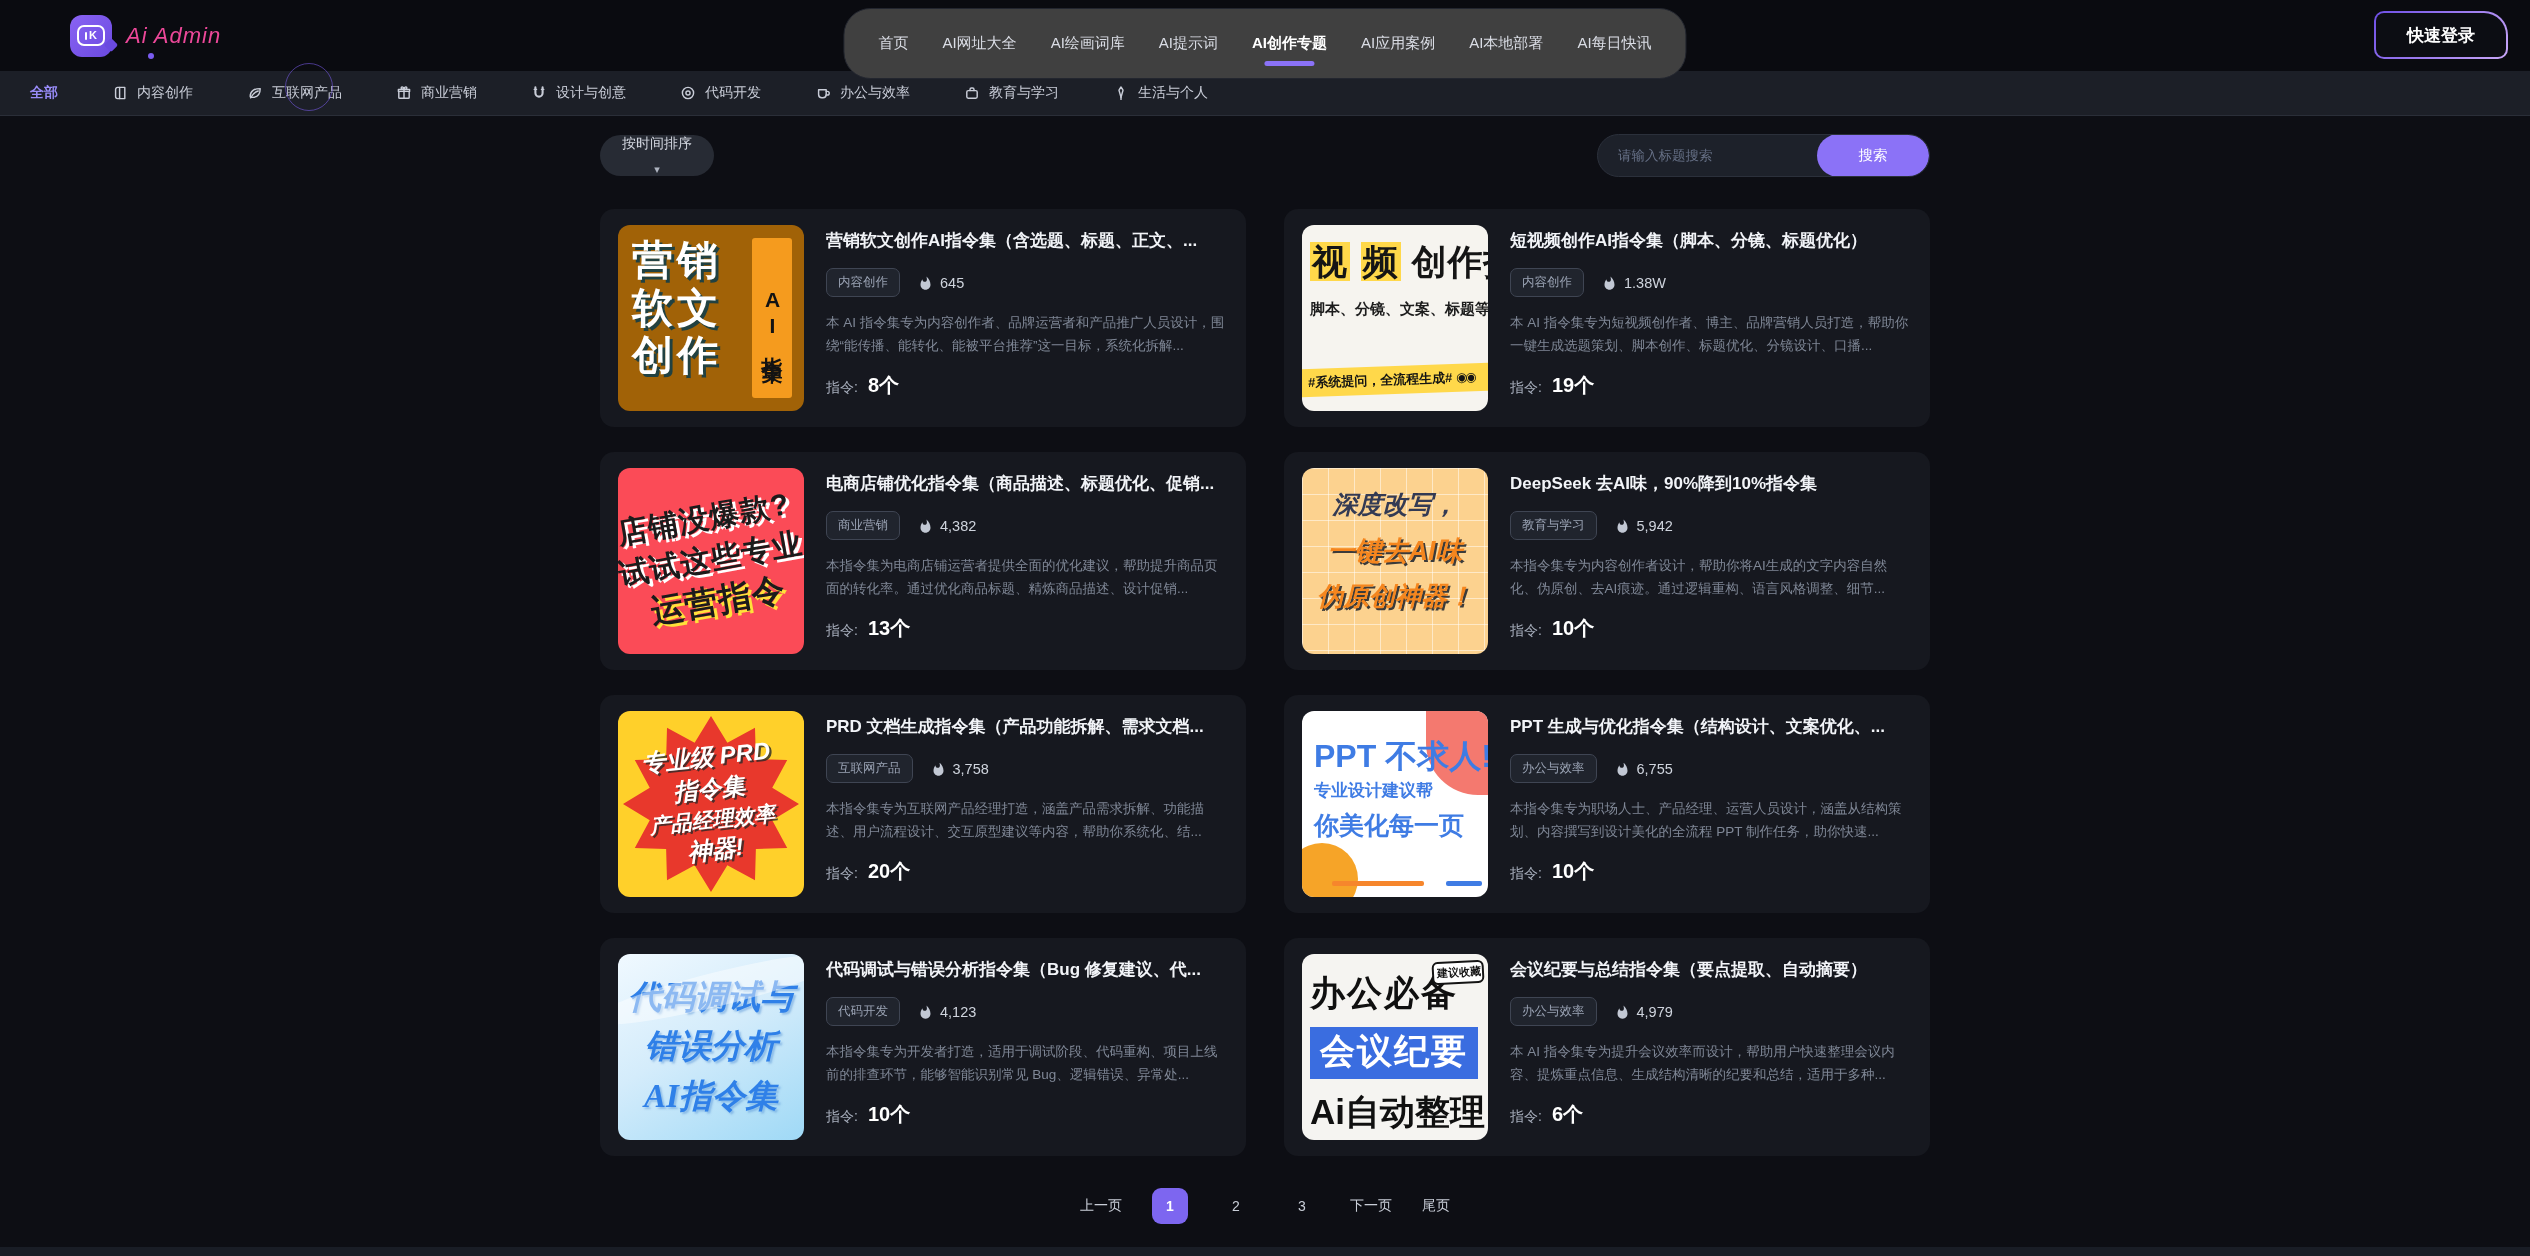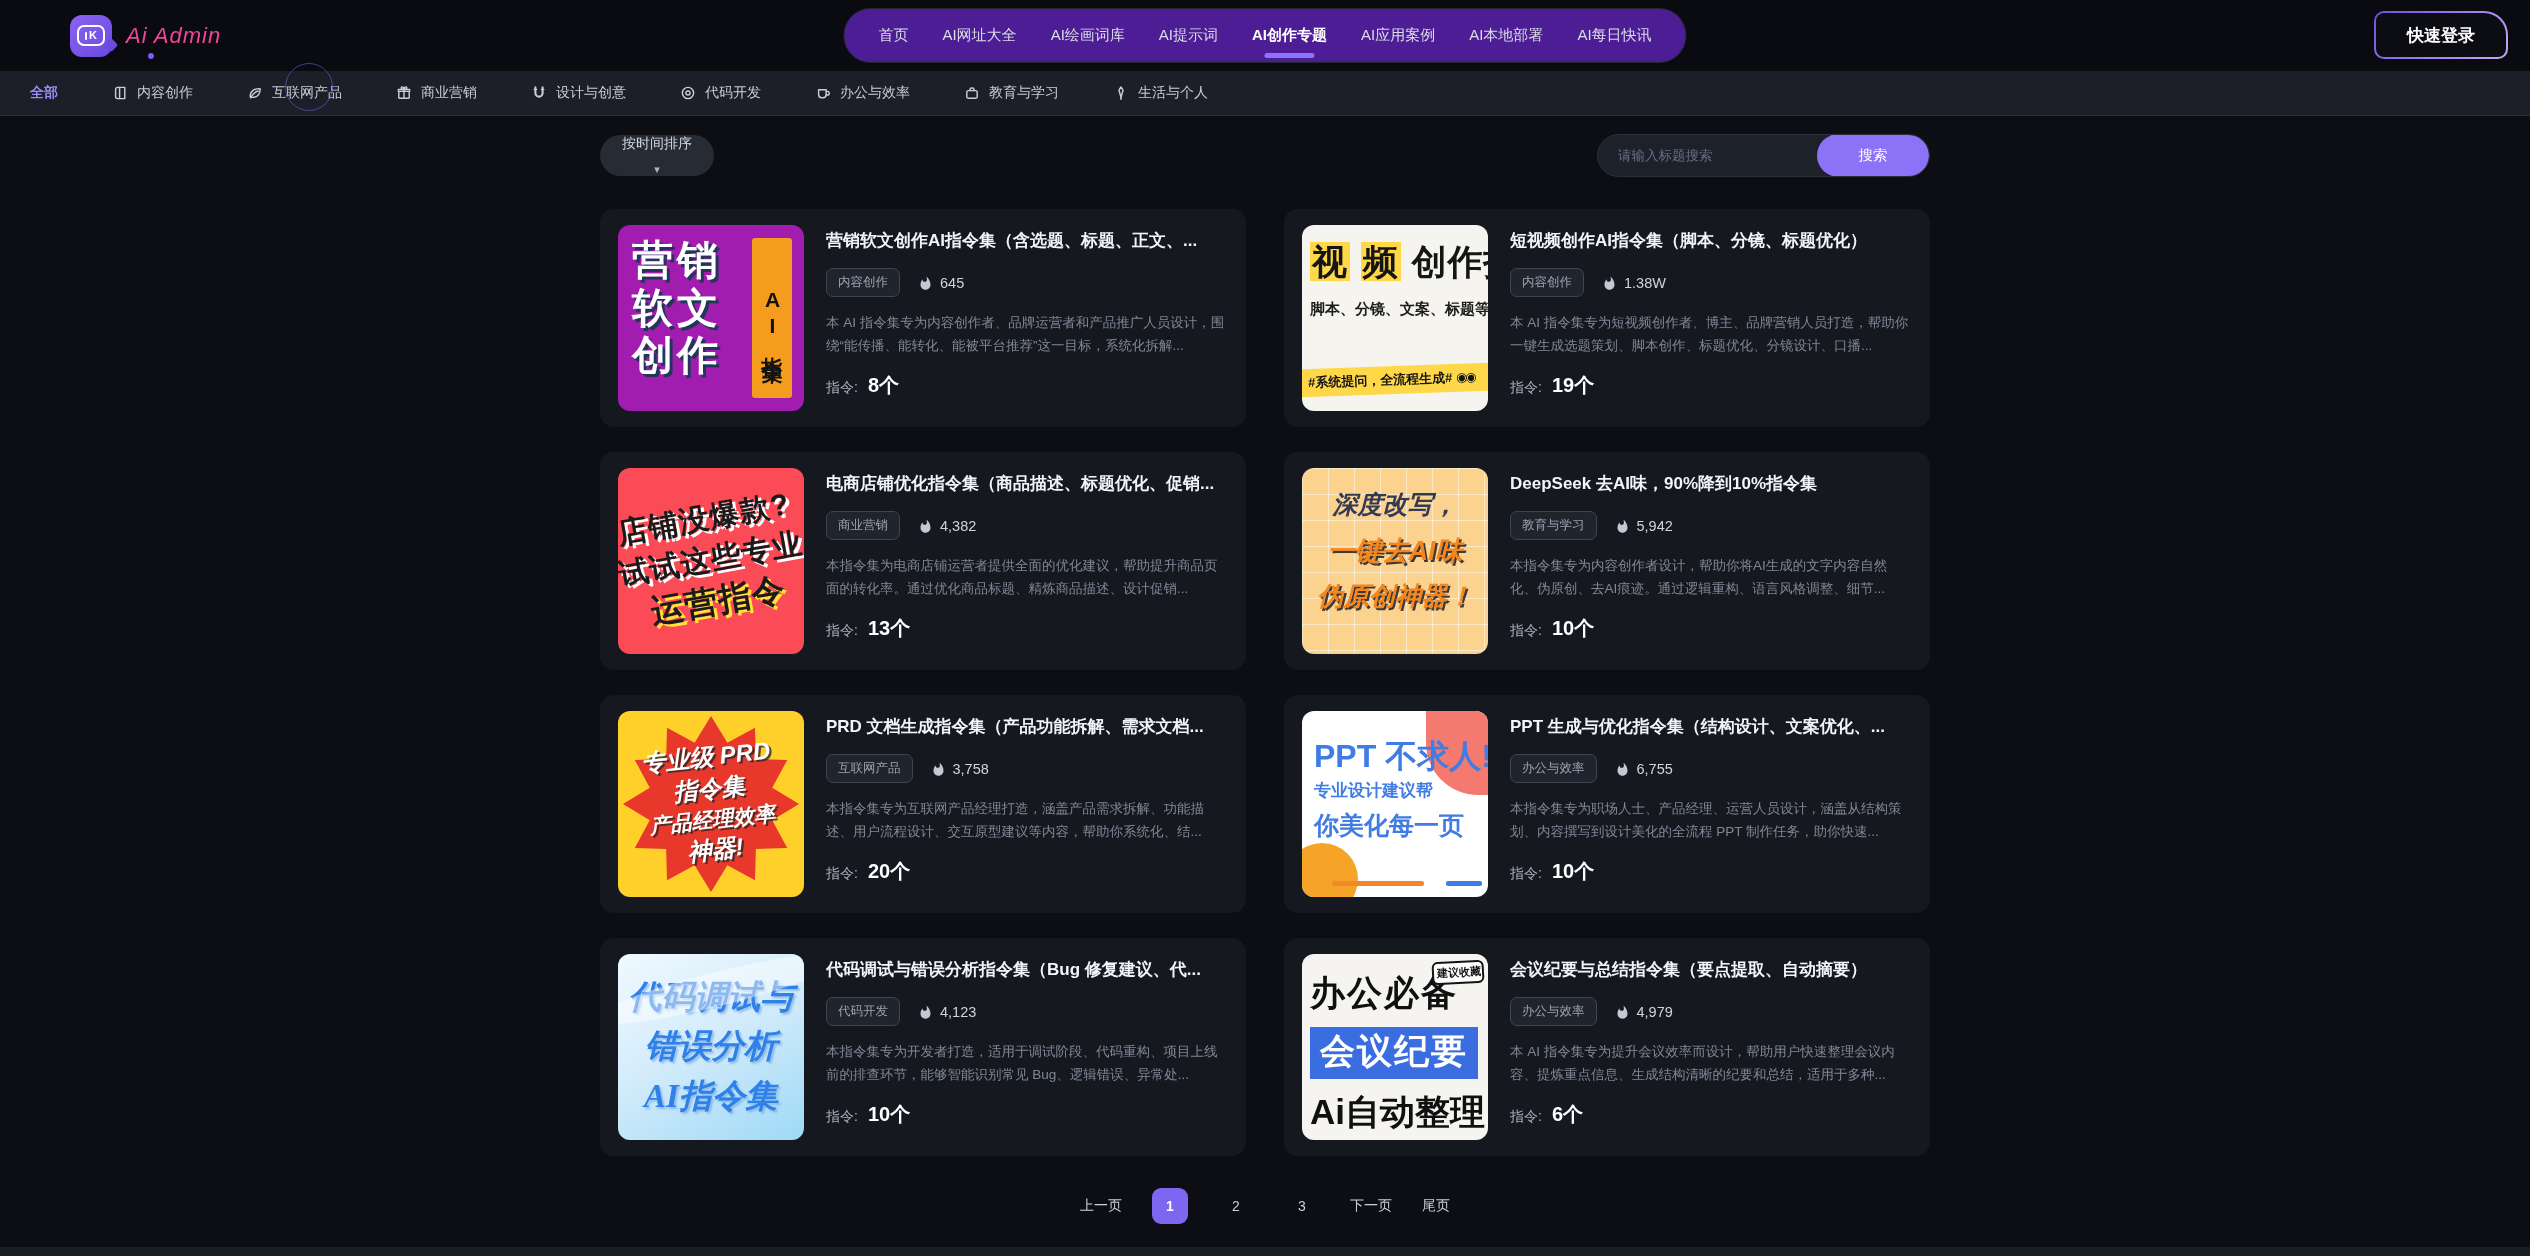--- a/index.html
+++ b/index.html
@@ -18,22 +18,22 @@
   .logo-badge::after{content:"";position:absolute;right:-4px;bottom:7px;width:10px;height:10px;
     background:#6a4ae0;transform:rotate(45deg);border-radius:2px;}
   .logo-inner{border:2.5px solid #fff;border-radius:7px;width:24px;height:17px;display:flex;align-items:center;justify-content:center;gap:2px;}
   .logo-inner .bar{width:2px;height:8px;background:#fff;border-radius:1px;}
   .logo-inner .k{color:#fff;font-size:11px;font-weight:bold;line-height:1;}
   .brand-text{color:#ec4899;font-size:22px;font-weight:normal;font-style:italic;letter-spacing:1px;}
   .brand-dot{position:absolute;left:78px;bottom:-2px;width:6px;height:6px;border-radius:50%;background:#7a5cf0;}
   .brand-ring{position:absolute;left:215px;top:48px;width:46px;height:46px;border:1.5px solid rgba(124,92,240,.55);border-radius:50%;}
 
   .nav-pill{position:absolute;left:50%;transform:translateX(-50%);top:8px;height:53px;
-    background:#4c1d95;border:1px solid #23262f;border-radius:27px;display:flex;align-items:center;
-    padding:0 34px;gap:34px;}
+    background:#404040;border:1px solid #23262f;border-radius:27px;display:flex;align-items:center;
+    padding:8px 34px;gap:34px;}
   .nav-item{color:#dadde5;font-size:15px;cursor:pointer;position:relative;white-space:nowrap;padding:16px 0;}
   .nav-item.active{color:#ffffff;font-weight:bold;}
   .nav-underline{position:absolute;left:50%;transform:translateX(-50%);bottom:3px;width:50px;height:5px;
     border-radius:3px;background:#8b72f7;}
 
   .login-btn{position:absolute;right:22px;top:11px;width:134px;height:48px;
     background:linear-gradient(135deg,#6e4fe6,#c9a7f8);
     border-radius:10px 24px 10px 10px;padding:2px;cursor:pointer;box-sizing:border-box;}
   .login-btn-inner{width:100%;height:100%;background:#0c0d13;border-radius:8px 22px 8px 8px;
     display:flex;align-items:center;justify-content:center;color:#fff;font-size:17px;font-weight:bold;box-sizing:border-box;}
@@ -72,21 +72,21 @@
   .views{display:flex;align-items:flex-end;gap:7px;color:#cfd4dd;font-size:14.5px;}
   .views svg{width:15px;height:15px;fill:#c2c8d4;}
   .desc{margin:15px 0 0;color:#7f8796;font-size:13.5px;line-height:1.68;
     display:-webkit-box;-webkit-line-clamp:2;-webkit-box-orient:vertical;overflow:hidden;}
   .count-row{margin-top:15px;display:flex;align-items:baseline;gap:10px;}
   .count-label{color:#a8afbd;font-size:14px;}
   .count-value{color:#ffffff;font-size:20px;font-weight:bold;}
 
   
   
-  .t1{background:#a21caf;}
+  .t1{background:#a16207;}
   .t1-main{padding:12px 0 0 14px;font-weight:900;font-size:41px;line-height:1.16;color:#fff;
     text-shadow:3px 3px 0 rgba(10,60,75,.85);letter-spacing:4px;}
   .t1-side{position:absolute;right:12px;top:13px;bottom:13px;width:40px;background:#f59b1e;border-radius:3px;
     display:flex;align-items:center;justify-content:center;writing-mode:vertical-rl;text-orientation:upright;
     font-weight:900;font-size:21px;color:#131313;letter-spacing:3px;}
   
   .t2{background:#f6f4ef;padding:14px 0 0 8px;box-sizing:border-box;}
   .t2-l1{font-size:35px;font-weight:900;color:#151515;white-space:nowrap;letter-spacing:1px;}
   .t2-hl{background:#ffd84a;padding:0 2px;}
   .t2-l2{margin-top:14px;font-size:15px;font-weight:800;color:#1c1c1c;white-space:nowrap;}

